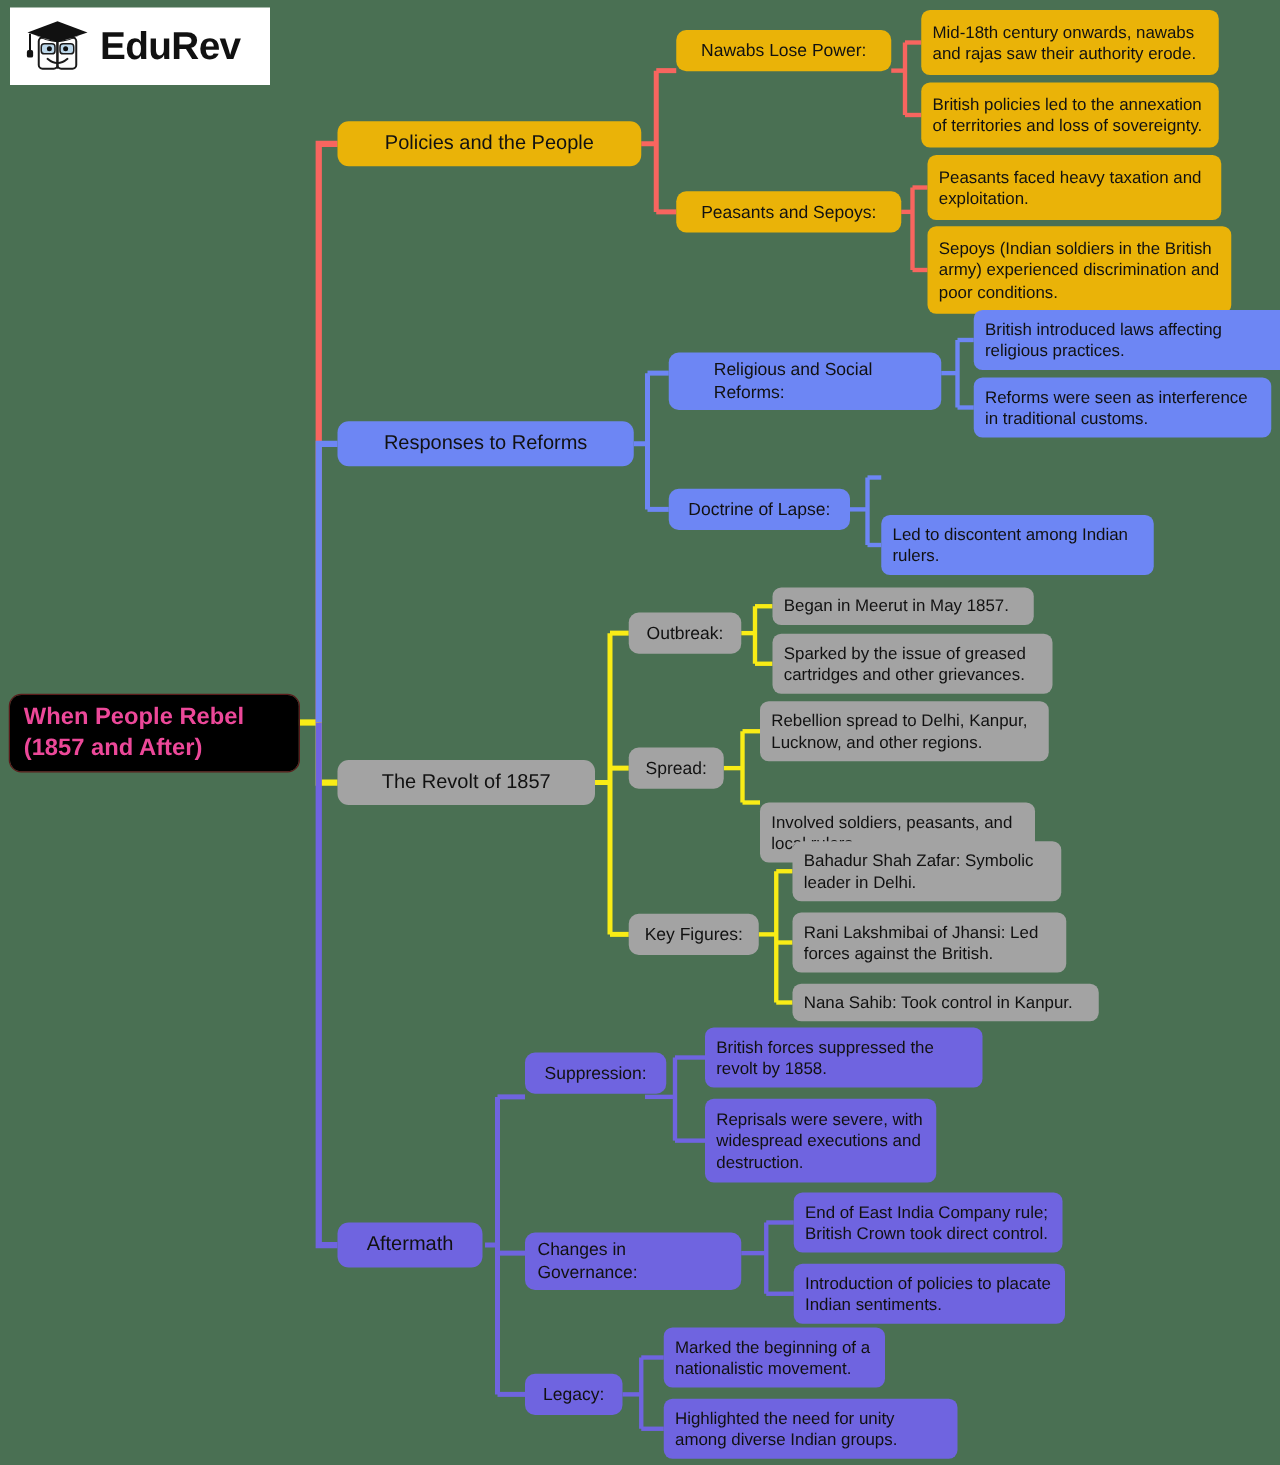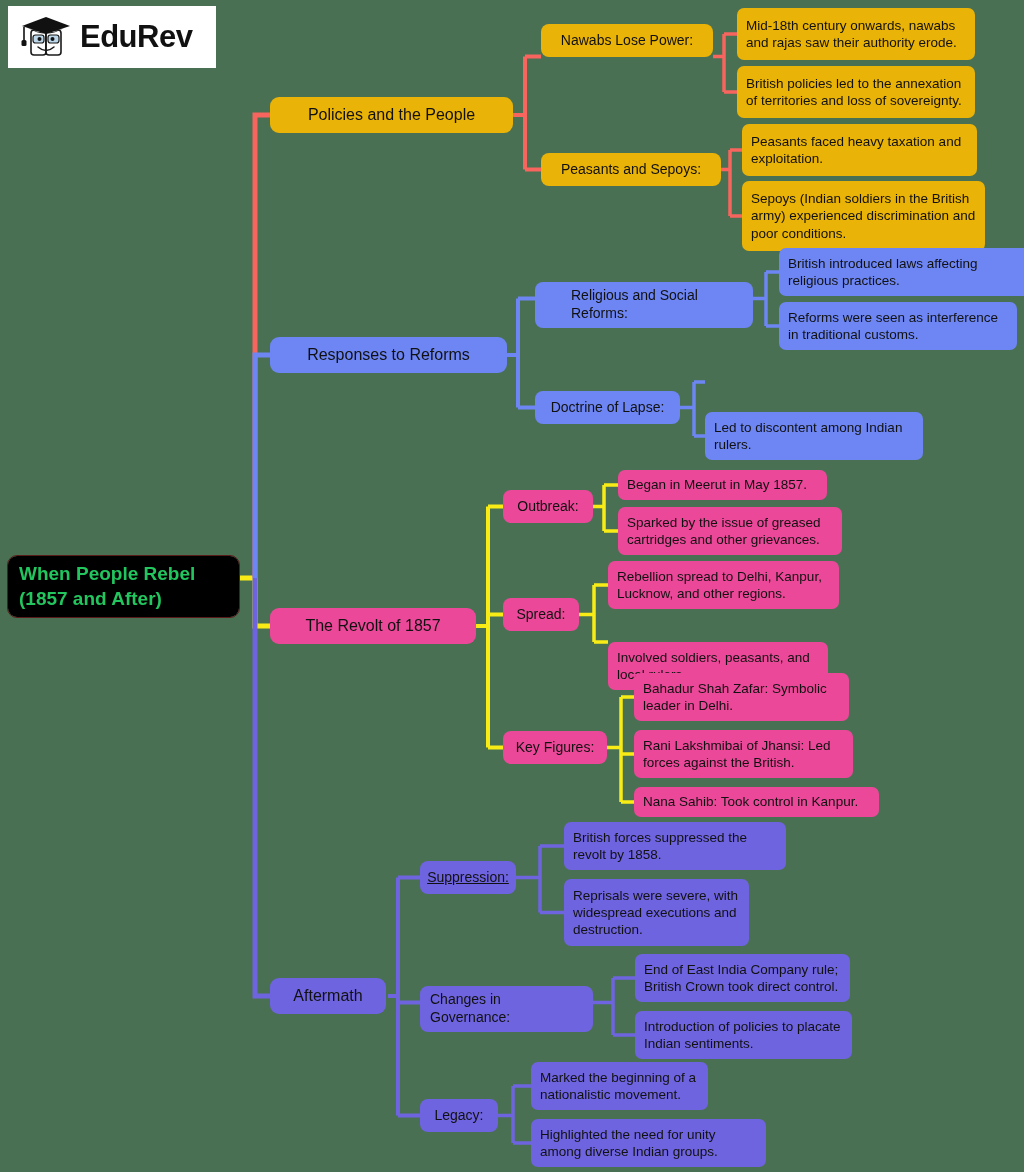--- a/index.html
+++ b/index.html
@@ -18,35 +18,35 @@
     box-sizing:border-box;
     display:flex;align-items:center;
     border-radius:7px;
     color:#111111;
     padding:5px 9px;
     line-height:1.28;
     white-space:pre-wrap;
   }
   .node.root{
     background:#000000;
-    color:#22c55e;
+    color:#ec4899;
     font-weight:bold;
     font-size:19px;
     border-radius:9px;
     line-height:1.3;
     padding:6px 11px;
     outline:1px solid #5a1a1a;
   }
   .lvl1{font-size:16px;border-radius:9px;padding:6px 12px;justify-content:center;}
   .lvl2{font-size:14px;border-radius:8px;padding:5px 10px;justify-content:center;}
   .lvl3{font-size:13.5px;border-radius:7px;padding:5px 9px;align-items:center;}
 
   .c-red{background:#eab308;}
   .c-blue{background:#6d86f4;}
-  .c-yellow{background:#ec4899;}
+  .c-yellow{background:#a3a3a3;}
   .c-purple{background:#6f64e0;}
 
   
   #logo{
     position:absolute;left:8px;top:6px;width:208px;height:62px;
     background:#ffffff;display:flex;align-items:center;gap:6px;
     padding-left:10px;box-sizing:border-box;
   }
   #logo .mark{width:56px;height:50px;flex:0 0 56px;}
   #logo .wordmark{
@@ -164,21 +164,21 @@
     <div class="node lvl3 c-yellow" style="left: 618px; top: 470px; width: 209px; min-height: 30px;">Began in Meerut in May 1857.</div>
     <div class="node lvl3 c-yellow" style="left: 618px; top: 507px; width: 224px; min-height: 48px;">Sparked by the issue of greased cartridges and other grievances.</div>
     <div class="node lvl2 c-yellow" style="left: 503px; top: 598px; width: 76px; min-height: 33px;">Spread:</div>
     <div class="node lvl3 c-yellow" style="left: 608px; top: 561px; width: 231px; min-height: 48px;">Rebellion spread to Delhi, Kanpur, Lucknow, and other regions.</div>
     <div class="node lvl3 c-yellow" style="left: 608px; top: 642px; width: 220px; min-height: 48px;">Involved soldiers, peasants, and local rulers.</div>
     <div class="node lvl2 c-yellow" style="left: 503px; top: 731px; width: 104px; min-height: 33px;">Key Figures:</div>
     <div class="node lvl3 c-yellow" style="left: 634px; top: 673px; width: 215px; min-height: 48px;">Bahadur Shah Zafar: Symbolic leader in Delhi.</div>
     <div class="node lvl3 c-yellow" style="left: 634px; top: 730px; width: 219px; min-height: 48px;">Rani Lakshmibai of Jhansi: Led forces against the British.</div>
     <div class="node lvl3 c-yellow" style="left: 634px; top: 787px; width: 245px; min-height: 30px;">Nana Sahib: Took control in Kanpur.</div>
     <div class="node lvl1 c-purple" style="left: 270px; top: 978px; width: 116px; min-height: 36px;">Aftermath</div>
-    <div class="node lvl2 c-purple" style="left: 420px; top: 861px; width: 96px; min-height: 33px; text-decoration: underline;">Suppression:</div>
+    <div class="node lvl2 c-purple" style="left: 420px; top: 842px; width: 113px; min-height: 33px;">Suppression:</div>
     <div class="node lvl3 c-purple" style="left: 564px; top: 822px; width: 222px; min-height: 48px;">British forces suppressed the revolt by 1858.</div>
     <div class="node lvl3 c-purple" style="left: 564px; top: 879px; width: 185px; min-height: 67px;">Reprisals were severe, with widespread executions and destruction.</div>
     <div class="node lvl2 c-purple" style="left: 420px; top: 986px; width: 173px; min-height: 33px;">Changes in Governance:</div>
     <div class="node lvl3 c-purple" style="left: 635px; top: 954px; width: 215px; min-height: 48px;">End of East India Company rule; British Crown took direct control.</div>
     <div class="node lvl3 c-purple" style="left: 635px; top: 1011px; width: 217px; min-height: 48px;">Introduction of policies to placate Indian sentiments.</div>
     <div class="node lvl2 c-purple" style="left: 420px; top: 1099px; width: 78px; min-height: 33px;">Legacy:</div>
     <div class="node lvl3 c-purple" style="left: 531px; top: 1062px; width: 177px; min-height: 48px;">Marked the beginning of a nationalistic movement.</div>
     <div class="node lvl3 c-purple" style="left: 531px; top: 1119px; width: 235px; min-height: 48px;">Highlighted the need for unity among diverse Indian groups.</div>
   </div>
 

